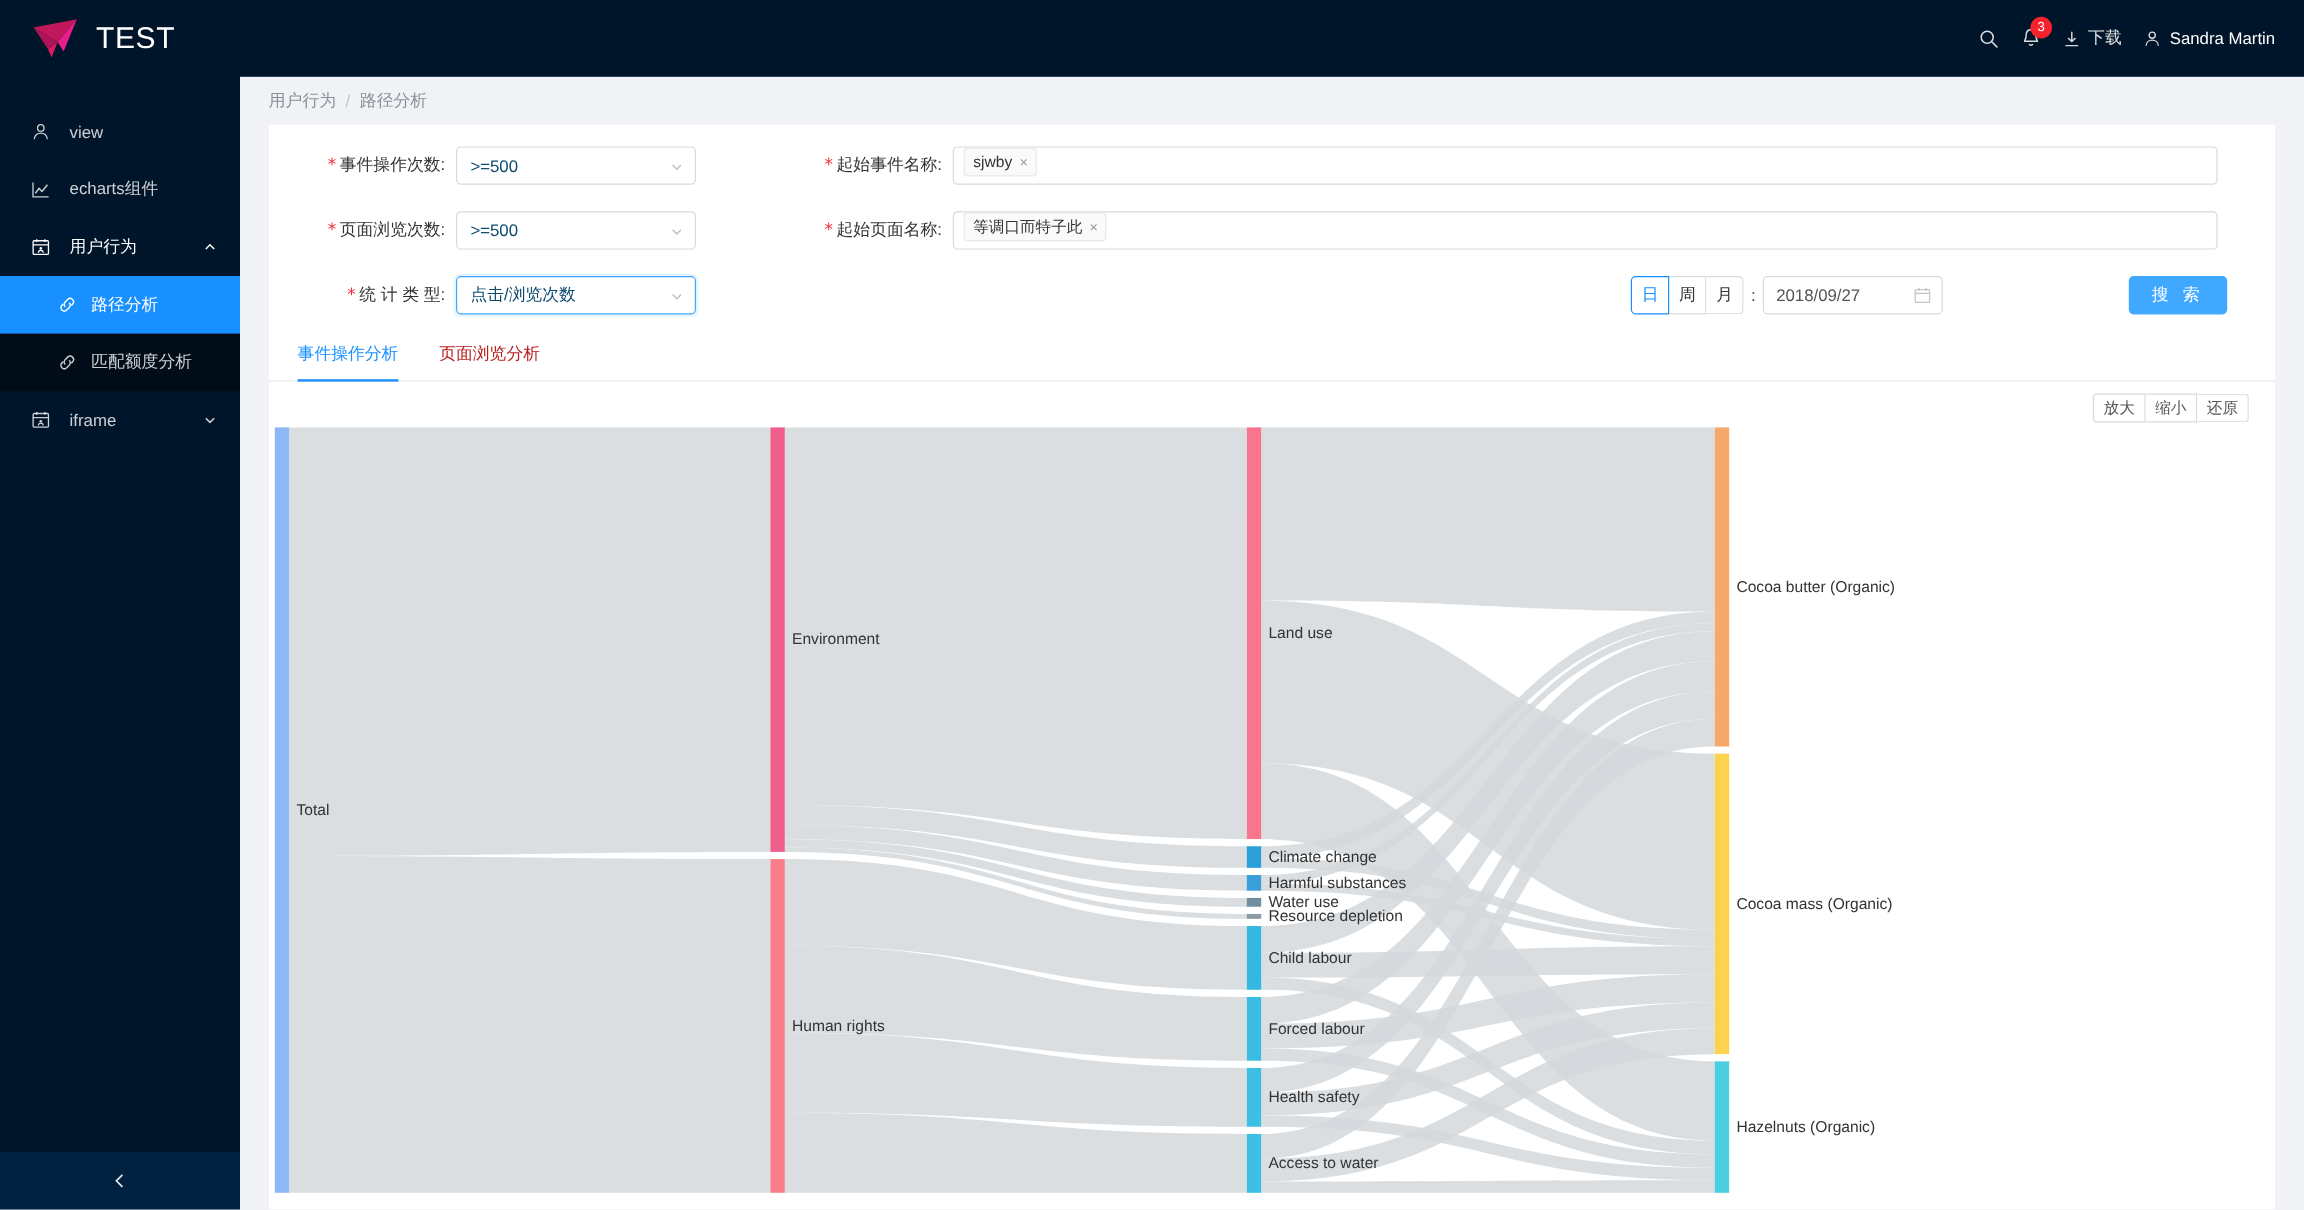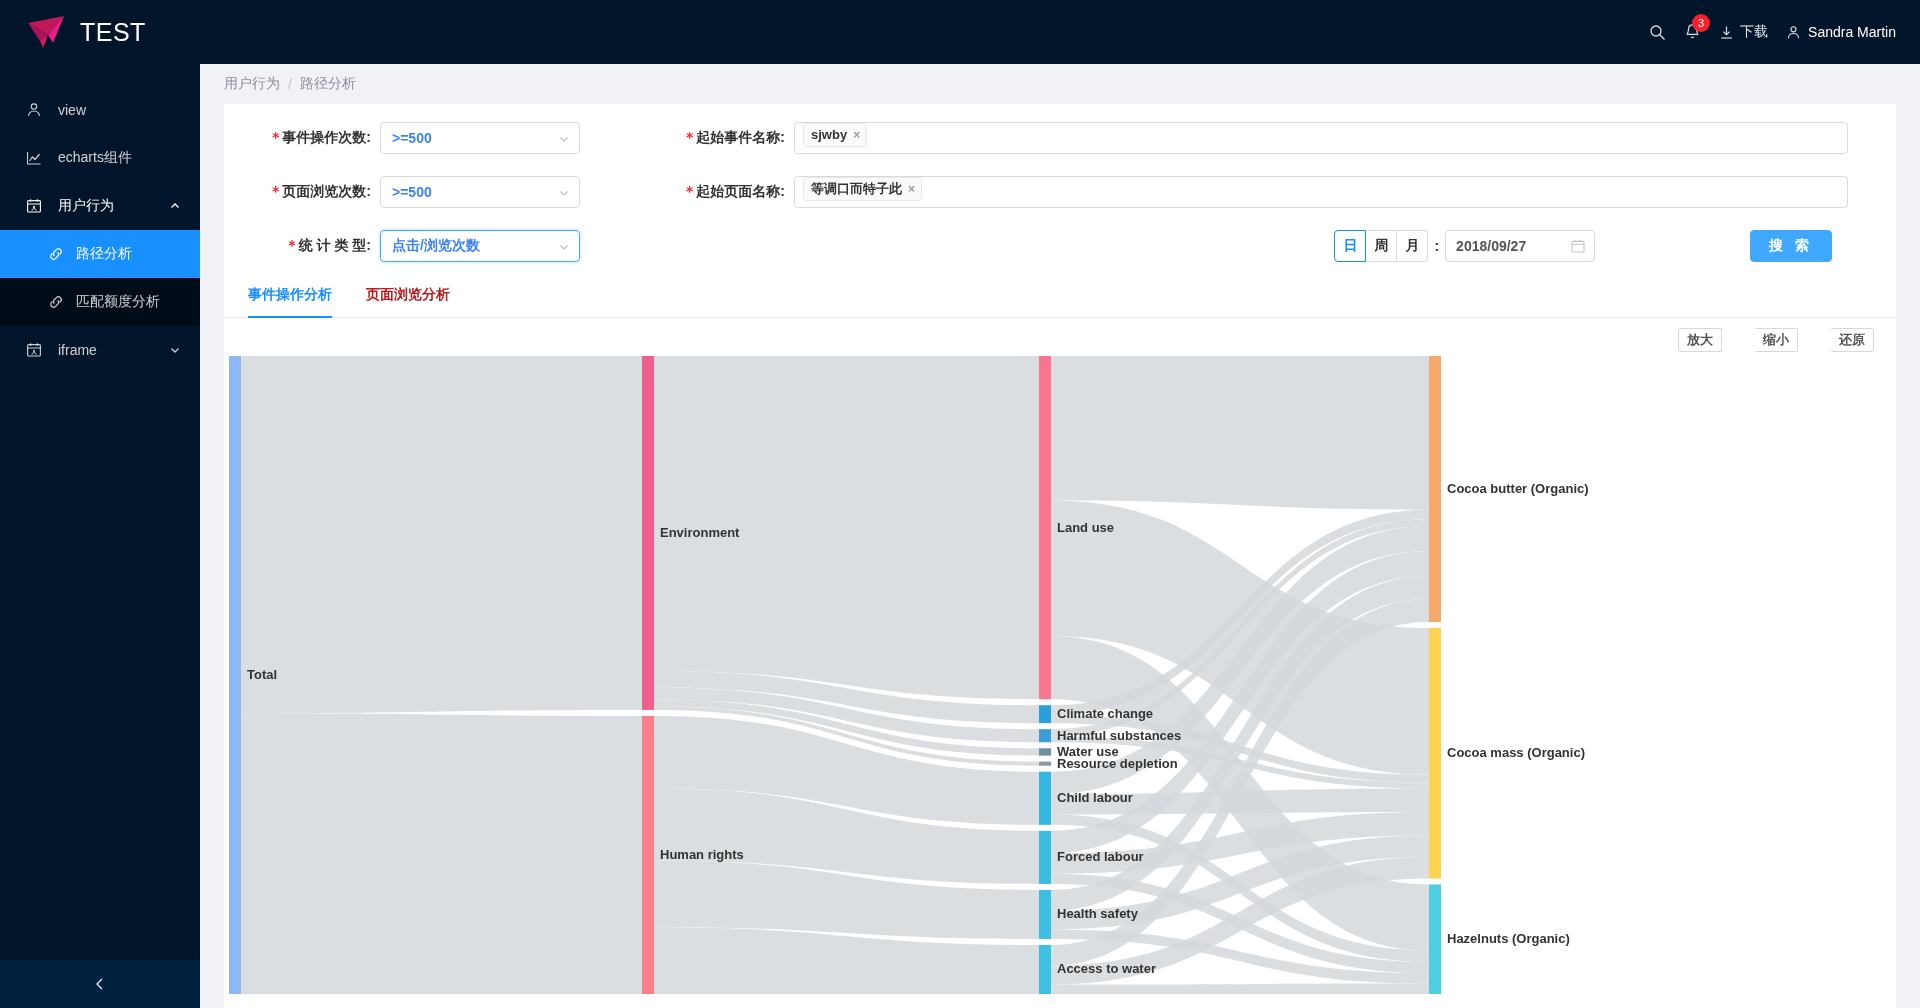--- a/index.html
+++ b/index.html
@@ -67,21 +67,21 @@
 
   .breadcrumb {
     height: 40px; display: flex; align-items: center; padding: 0 0 0 24px;
     font-size: 14px; color: #8a8f99; gap: 8px; flex: 0 0 40px;
   }
   .breadcrumb .sep { color: #c3c6cc; }
   .breadcrumb .crumb-last { color: #8a8f99; }
 
   .content {
     margin: 0 24px 0 24px; background: #fff; flex: 1 1 auto;
-    display: flex; flex-direction: column; min-height: 0; font-weight: bold;
+    display: flex; flex-direction: column; min-height: 0;
   }
 
   
   .form { padding: 18px 24px 0 24px; }
   .form-row { display: flex; align-items: center; margin-bottom: 22px; }
   .field { display: flex; align-items: center; }
   .field.col-a { width: 420px; flex: 0 0 420px; }
   .lbl {
     font-size: 14px; color: #333; text-align: right; padding-right: 9px;
     white-space: nowrap;
@@ -90,21 +90,21 @@
   .lbl-b { width: 126px; flex: 0 0 126px; }
   .req { color: #f5222d; margin-right: 3px; font-family: "DejaVu Sans", sans-serif; }
 
   .sel {
     width: 200px; height: 32px; border: 1px solid #d9d9d9; border-radius: 4px;
     background: #fff; display: flex; align-items: center; padding: 0 11px;
     font-size: 14px; color: #777; position: relative; cursor: pointer;
   }
   .sel.focus { border-color: #40a9ff; box-shadow: 0 0 0 2px rgba(24,144,255,.10); }
   .sel .chev { position: absolute; right: 10px; top: 11px; }
-  .sel .sel-val { color: #3b82f6; }
+  .sel .sel-val { color: #0c4a6e; }
 
   .tagbox {
     flex: 1 1 auto; min-height: 32px; border: 1px solid #d9d9d9; border-radius: 4px;
     background: #fff; display: flex; padding: 0 8px; gap: 6px;
     cursor: text;
   }
   .tag {
     background: #fafafa; border: 1px solid #e8e8e8; border-radius: 3px;
     font-size: 13px; color: #333; padding: 1px 6px 2px 7px;
     display: inline-flex; align-items: center; gap: 6px; height: 24px;
@@ -152,21 +152,20 @@
 
   
   .chart-wrap { flex: 1 1 auto; position: relative; min-height: 0; }
   .chart-tools {
     position: absolute; right: 22px; top: 10px; display: flex; z-index: 5;
   }
   .tool-btn {
     height: 24px; padding: 0 8px; border: 1px solid #d9d9d9; border-left-width: 0;
     background: #fff; font-size: 13px; color: #555; display: flex; align-items: center;
     cursor: pointer;
-    margin-left: 33px;
   }
   .tool-btn:first-child { border-left-width: 1px; border-radius: 3px 0 0 3px; }
   .tool-btn:last-child { border-radius: 0 3px 3px 0; }
   .sankey-svg { position: absolute; left: 0; top: 38px; }
   .nd-label { font-family: "Liberation Sans", sans-serif; font-size: 13px; fill: #333; }
 </style>
 </head>
 <body>
 
 <div id="app">
@@ -362,21 +361,21 @@
             </div>
             <span class="seg-colon">:</span>
             <div class="datebox">
               <span>2018/09/27</span>
               <svg class="cal" width="14" height="14" viewBox="0 0 14 14">
                 <rect x="1" y="2.4" width="12" height="10.6" rx="1" fill="none" stroke="#c4c4c4" stroke-width="1.1"></rect>
                 <path d="M1 5.4h12" stroke="#c4c4c4" stroke-width="1"></path>
                 <path d="M4 1v2.2M10 1v2.2" stroke="#c4c4c4" stroke-width="1.1"></path>
               </svg>
             </div>
-            <div class="btn-search" style="margin-right:40px;text-align:center;">搜 索</div>
+            <div class="btn-search" style="margin-right:16px;text-align:center;">搜 索</div>
           </div>
         </div>
       </div>
 
       <div class="tabs">
         <div class="tab active">事件操作分析</div>
         <div class="tab">页面浏览分析</div>
       </div>
 
       <div class="chart-wrap">

